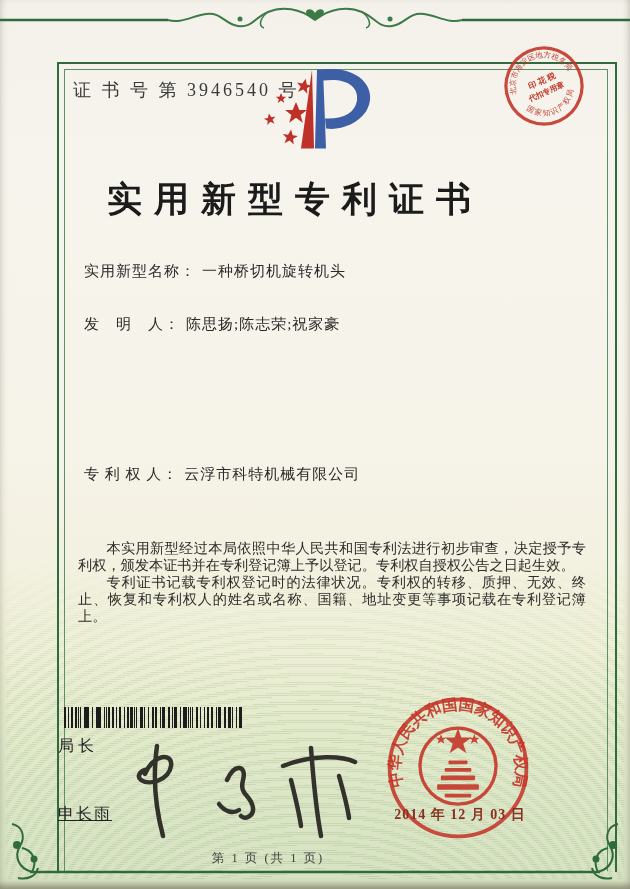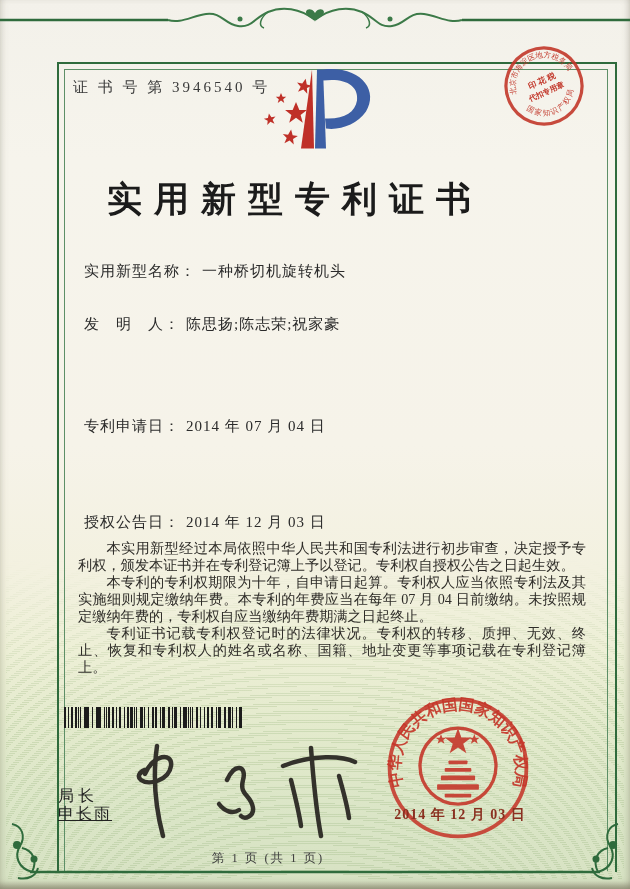--- a/index.html
+++ b/index.html
@@ -13,33 +13,33 @@
   
   .waves{
     left:6px;right:6px;top:560px;bottom:10px;
     background:repeating-radial-gradient(120% 70% at 50% 175%, rgba(122,160,94,.20) 0 1.5px, rgba(0,0,0,0) 1.5px 6px);
     -webkit-mask-image:linear-gradient(180deg,transparent 0%,#000 45%);
     mask-image:linear-gradient(180deg,transparent 0%,#000 45%);
   }
   
   .frame-outer{left:57px;top:62px;width:556px;height:808px;border:2.5px solid #2f6b3c;border-bottom:none;}
   .frame-inner{left:64px;top:69px;width:542px;height:801px;border:1px solid #5d8f67;border-bottom:none;}
-  .certno{left:73px;top:78px;font-size:15px;letter-spacing:3px;color:#3a3a3a;}
+  .certno{left:73px;top:78px;font-size:18px;letter-spacing:3px;color:#3a3a3a;}
   .title{left:0;top:176px;width:590px;text-align:center;font-size:35px;font-weight:700;letter-spacing:12px;color:#1b1b1b;}
   .fieldrow{left:84px;width:500px;font-size:15px;letter-spacing:1px;color:#2b2b2b;white-space:nowrap;}
   .fieldrow .lab{margin-right:6px;}
   .paras{left:78px;top:540px;width:508px;font-size:14.2px;line-height:17px;text-align:justify;color:#2e2c28;}
   .paras p{margin:0;text-indent:2em;}
   .barcode{left:64px;top:707px;width:178px;height:21px;
     background:
       repeating-linear-gradient(90deg,#1c1c1c 0 1.5px,rgba(0,0,0,0) 1.5px 4px),
       repeating-linear-gradient(90deg,#1c1c1c 0 1px,rgba(0,0,0,0) 1px 7px),
       repeating-linear-gradient(90deg,#1c1c1c 0 2px,rgba(0,0,0,0) 2px 11px);
   }
-  .director{left:58px;top:786px;font-size:16px;letter-spacing:4px;color:#222;}
+  .director{left:58px;top:736px;font-size:16px;letter-spacing:4px;color:#222;}
   .director-name{left:58px;top:804px;font-size:16px;letter-spacing:2px;color:#222;text-decoration:underline;}
   .sig{left:115px;top:740px;width:255px;height:102px;}
   .officeseal{left:382px;top:692px;width:152px;height:152px;}
   .sealdate{left:385px;top:806px;width:150px;text-align:center;font-size:14px;letter-spacing:1px;color:#8a3020;font-weight:600;z-index:6;}
   .taxseal{left:501px;top:42px;width:86px;height:88px;transform:rotate(-24deg);}
   .pagefoot{left:0;top:850px;width:536px;text-align:center;font-size:12.5px;letter-spacing:2px;color:#3e3e3e;}
   .logo{left:243px;top:56px;width:150px;height:106px;}
   .topdeco{left:0;top:4px;width:630px;height:30px;}
   .botdeco{left:8px;top:818px;width:614px;height:66px;}
   .edge-bottom{left:0;bottom:0;width:630px;height:8px;background:linear-gradient(180deg,rgba(0,0,0,0),rgba(120,112,92,.35));}
@@ -101,30 +101,26 @@
   </svg>
 
   <div class="abs title">实用新型专利证书</div>
 
   <div class="abs fieldrow" style="top:262px">
     <span class="lab">实用新型名称：</span><span>一种桥切机旋转机头</span>
   </div>
   <div class="abs fieldrow" style="top:315px">
     <span class="lab">发　明　人：</span><span>陈思扬;陈志荣;祝家豪</span>
   </div>
-  <div class="abs fieldrow" style="top:417px">
-    <span class="lab">专利申请日：</span><span>2014 年 07 月 04 日</span>
-  </div>
-  <div class="abs fieldrow" style="top:513px">
-    <span class="lab">授权公告日：</span><span>2014 年 12 月 03 日</span>
+  <div class="abs fieldrow" style="top:465px">
+    <span class="lab">专 利 权 人：</span><span>云浮市科特机械有限公司</span>
   </div>
 
   <div class="abs paras">
     <p>本实用新型经过本局依照中华人民共和国专利法进行初步审查，决定授予专利权，颁发本证书并在专利登记簿上予以登记。专利权自授权公告之日起生效。</p>
-    <p>本专利的专利权期限为十年，自申请日起算。专利权人应当依照专利法及其实施细则规定缴纳年费。本专利的年费应当在每年 07 月 04 日前缴纳。未按照规定缴纳年费的，专利权自应当缴纳年费期满之日起终止。</p>
     <p>专利证书记载专利权登记时的法律状况。专利权的转移、质押、无效、终止、恢复和专利权人的姓名或名称、国籍、地址变更等事项记载在专利登记簿上。</p>
   </div>
 
   <div class="abs barcode"></div>
 
   <div class="abs director">局长</div>
   <div class="abs director-name">申长雨</div>
 
   <svg class="abs sig" viewBox="0 0 255 102">
     <g fill="none" stroke="#26231f" stroke-width="4.5" stroke-linecap="round" opacity="0.92">

